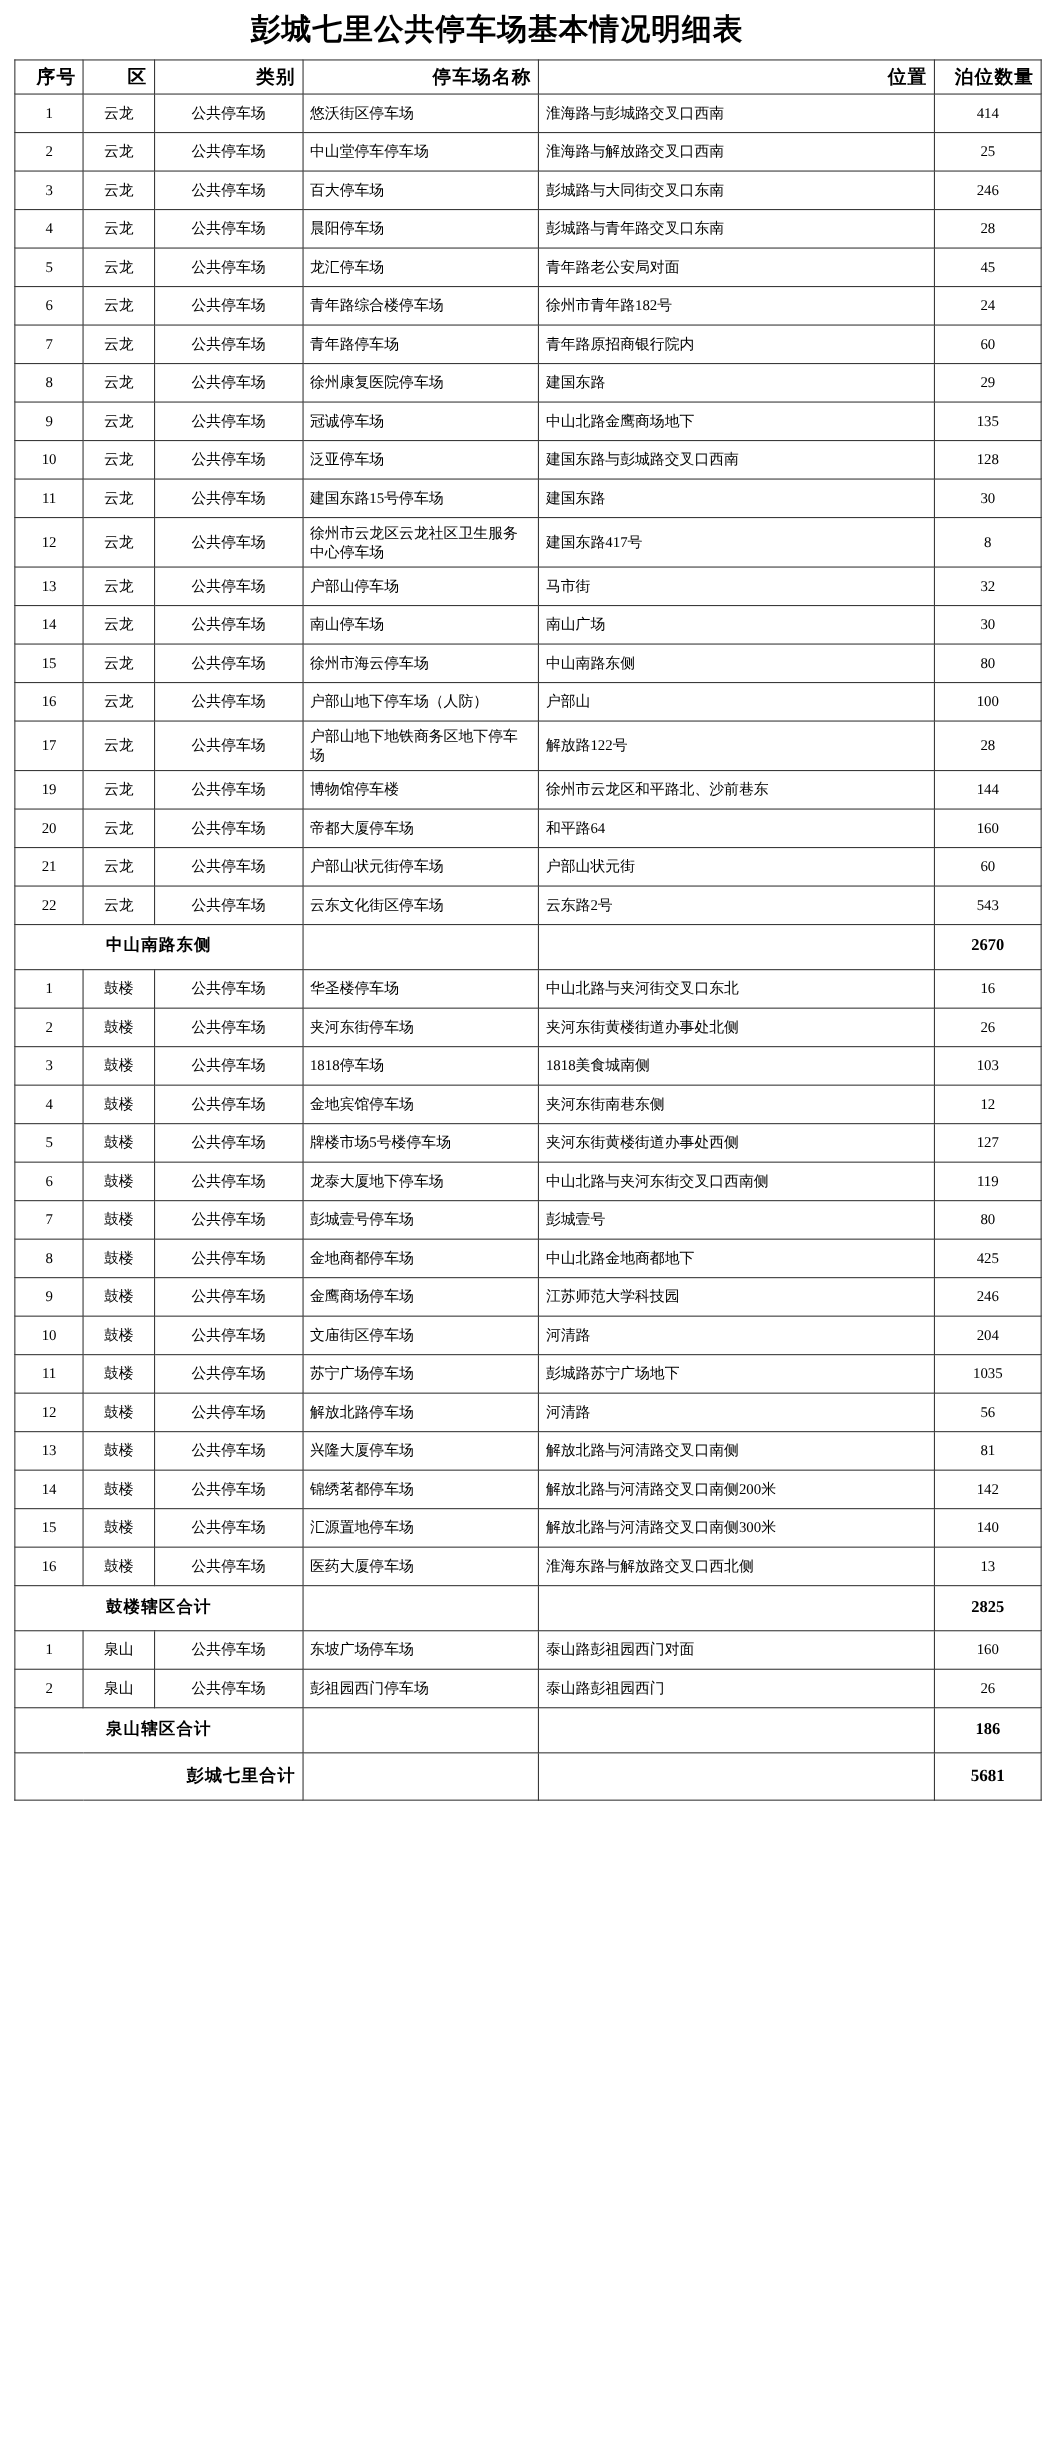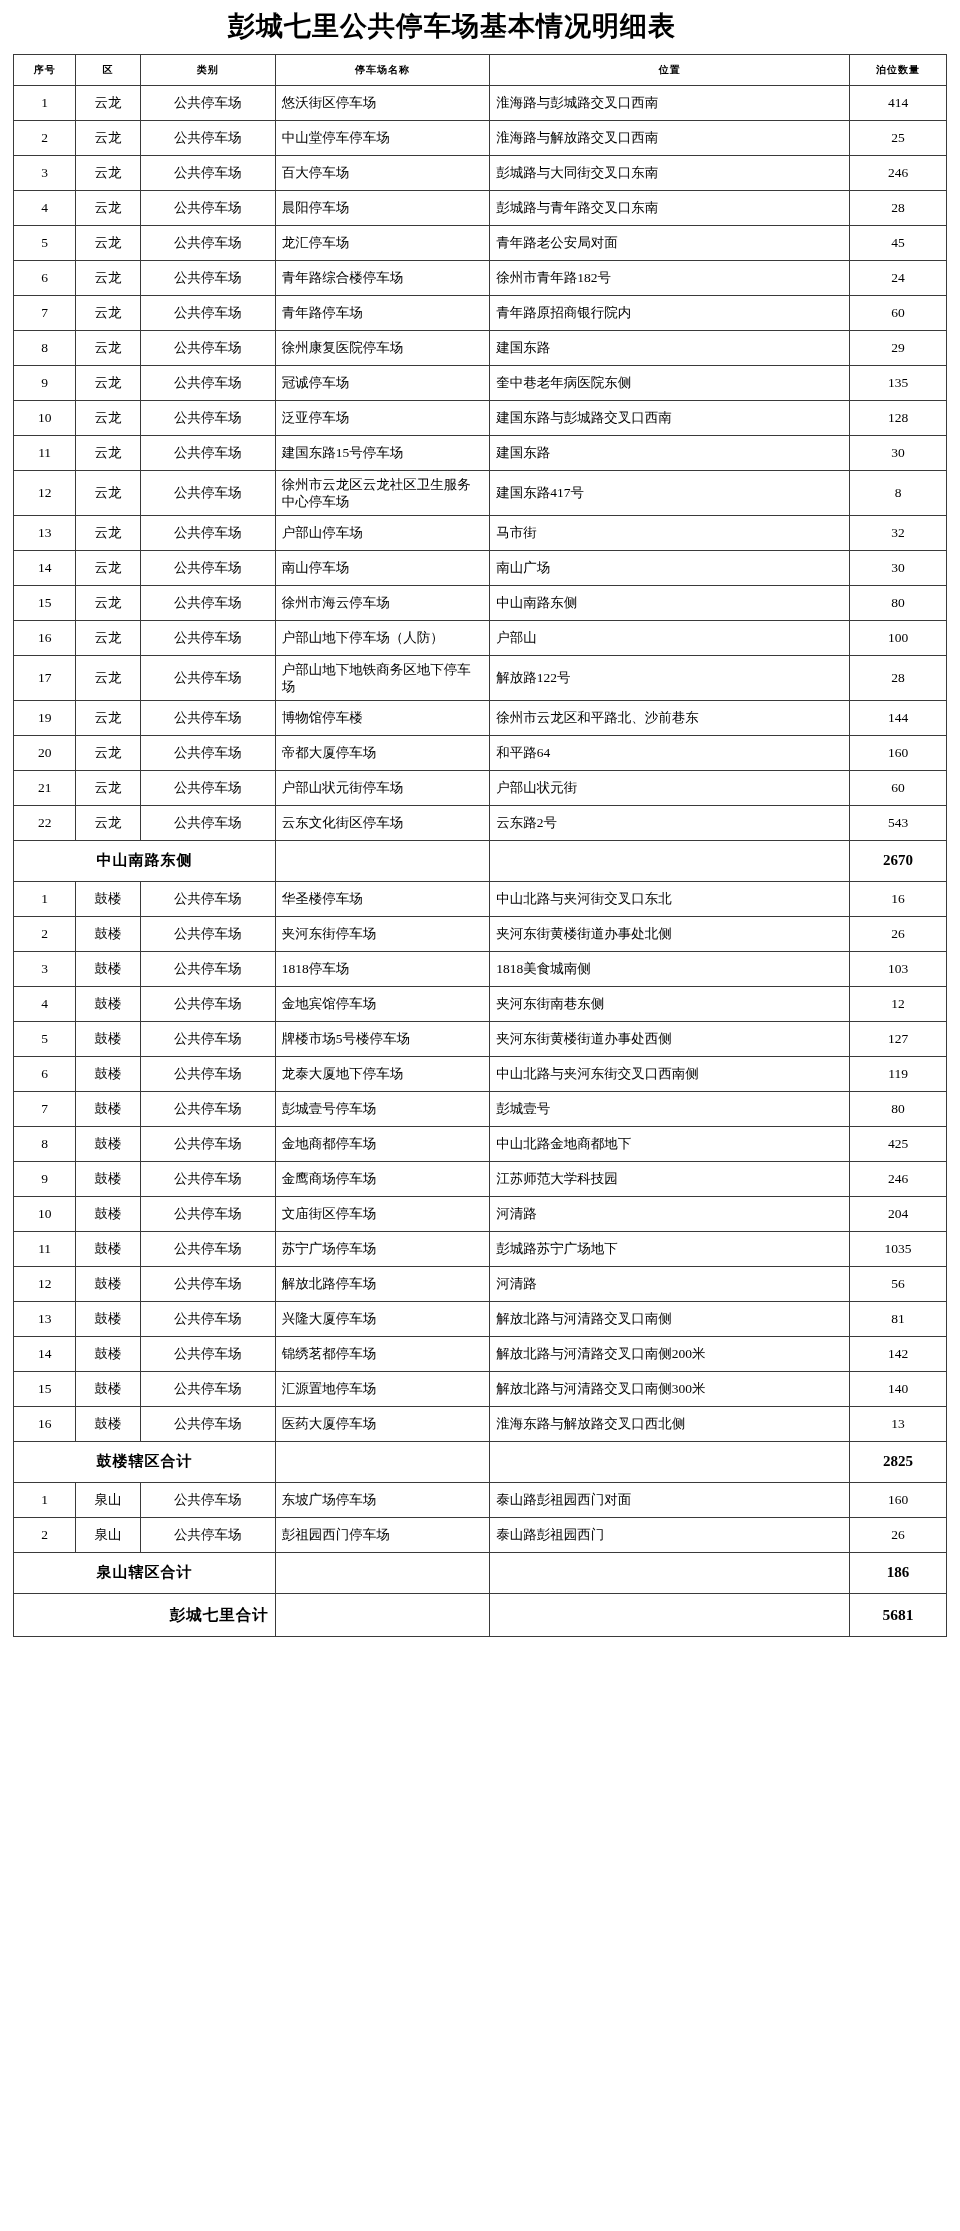--- a/index.html
+++ b/index.html
@@ -39,23 +39,23 @@
   table.parking th,
   table.parking td {
     border: 1px solid #3a3a3a;
     padding: 0 6px;
     vertical-align: middle;
     line-height: 1.28;
     background: #ffffff;
   }
   table.parking thead th {
     height: 30px;
-    text-align: center;
+    text-align: right;
     font-weight: bold;
-    font-size: 10px;
+    font-size: 17px;
     letter-spacing: 1px;
   }
   
   col.c-idx   { width: 54px; }
   col.c-dist  { width: 56px; }
   col.c-type  { width: 117px; }
   col.c-name  { width: 186px; }
   col.c-loc   { width: 312px; }
   col.c-count { width: 84px; }
 
@@ -177,21 +177,21 @@
           <td class="type">公共停车场</td>
           <td class="name">徐州康复医院停车场</td>
           <td class="loc">建国东路</td>
           <td class="count">29</td>
         </tr>
         <tr class="data-row">
           <td class="idx">9</td>
           <td class="dist">云龙</td>
           <td class="type">公共停车场</td>
           <td class="name">冠诚停车场</td>
-          <td class="loc">奎中巷老年病医院东侧</td>
+          <td class="loc">中山北路金鹰商场地下</td>
           <td class="count">135</td>
         </tr>
         <tr class="data-row">
           <td class="idx">10</td>
           <td class="dist">云龙</td>
           <td class="type">公共停车场</td>
           <td class="name">泛亚停车场</td>
           <td class="loc">建国东路与彭城路交叉口西南</td>
           <td class="count">128</td>
         </tr>

